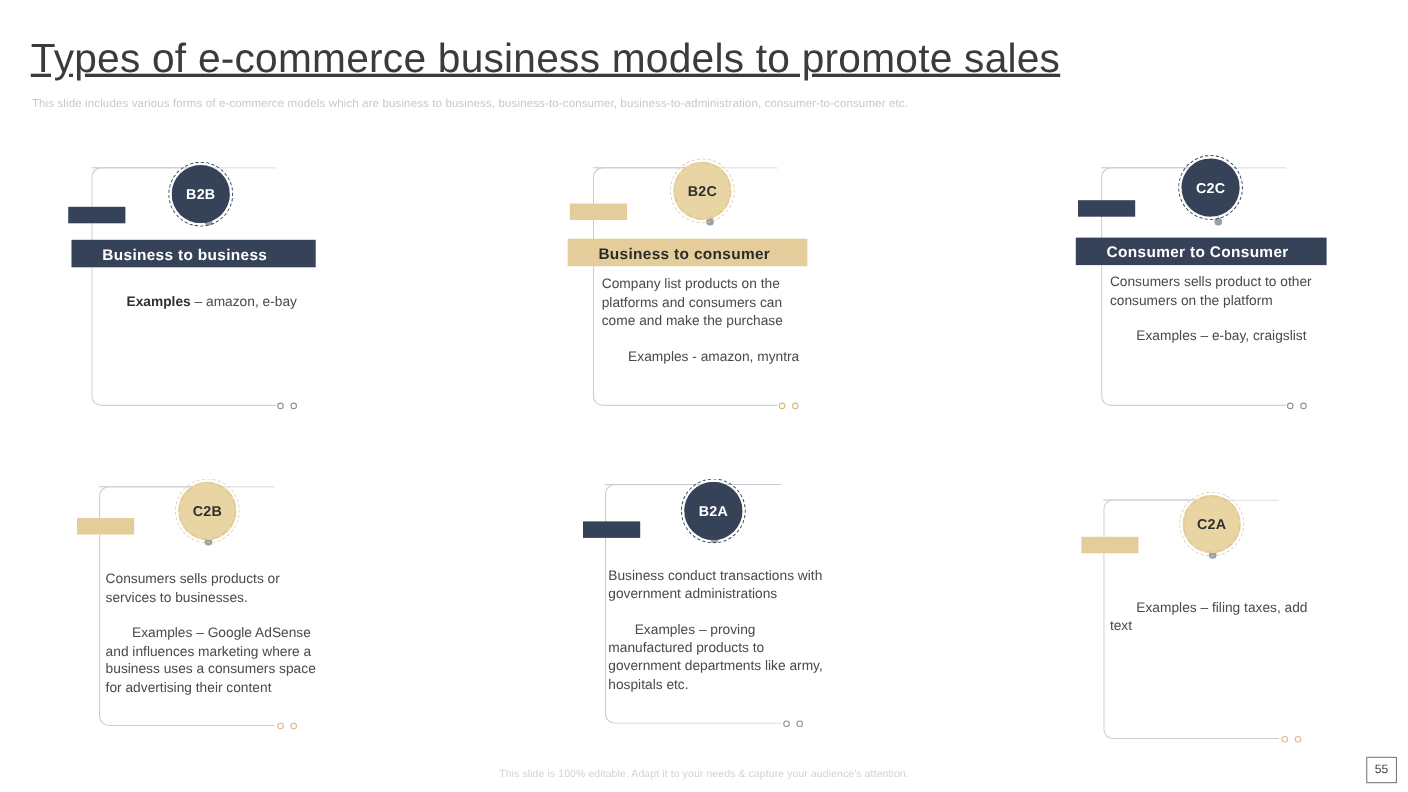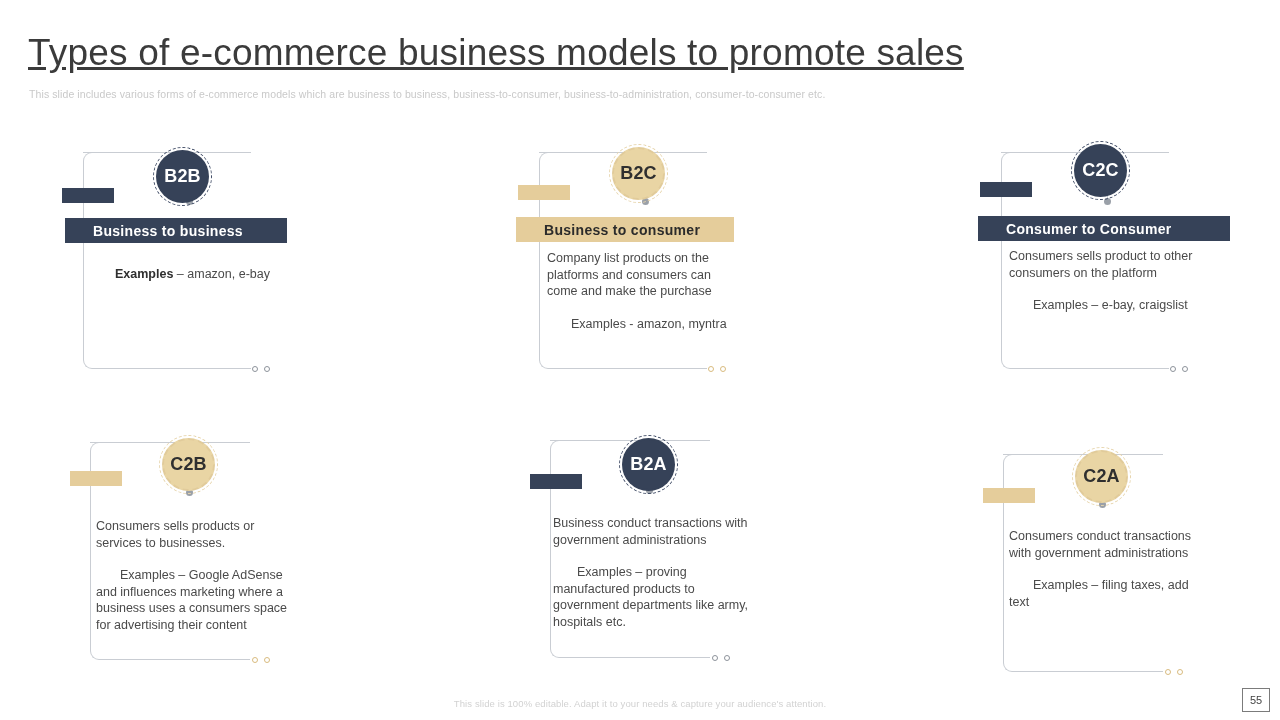--- a/index.html
+++ b/index.html
@@ -57,21 +57,21 @@
   .accent{
     position:absolute;height:15px;width:52px;
   }
   .accent.dark{background:#364258;}
   .accent.gold{background:#e5cd9b;}
 
   
   .badge{
     position:absolute;width:53px;height:53px;border-radius:50%;
     display:flex;align-items:center;justify-content:center;
-    font-size:18px;font-weight:bold;letter-spacing:.2px;
+    font-size:13px;font-weight:bold;letter-spacing:.2px;
     box-sizing:border-box;
   }
   .badge.dark{background:#364258;color:#ffffff;border:2px dashed #364258;outline:0;}
   .badge.gold{background:#e9d5a4;color:#2f2f2f;border:2px dashed #e1cb9a;}
   .badge .ring{
     position:absolute;inset:-5px;border-radius:50%;
   }
   .badge.dark .ring{border:1.6px dashed #3c4862;}
   .badge.gold .ring{border:1.6px dashed #e6d4ab;}
 
@@ -162,21 +162,21 @@
   <div class="card" style="left:980px;top:140px;width:230px;height:240px;">
     <div class="frame" style="left:21px;top:12px;width:168px;height:217px;border-right:none;border-top-right-radius:0;border-bottom-right-radius:0;"></div>
     <div class="arm-line" style="left:127px;top:12px;height:50px;"></div>
     <div class="arm-line" style="left:21px;top:12px;height:1px;width:106px;background:#c9cdd3;"></div>
     <div class="arm-dot" style="left:124px;top:58px;"></div>
     <div class="accent dark" style="left:0px;top:42px;"></div>
     <div class="badge dark" style="left:94px;top:4px;">
       <span class="ring"></span>
       <span>C2C</span>
     </div>
-    <div class="titlebar dark" style="left:-2px;top:76px;width:252px;">
+    <div class="titlebar dark" style="left:-2px;top:76px;width:228px;">
       <span>Consumer to Consumer</span>
     </div>
     <div class="body" style="left:29px;top:108px;width:208px;">
       <p>Consumers sells product to other consumers on the platform</p>
       <p class="gap"><b></b><span>Examples – e-bay, craigslist</span></p>
     </div>
     <div class="endcircles" style="left:190px;top:226px;">
       <i></i>
         <i></i>
     </div>
@@ -226,21 +226,20 @@
     <div class="frame" style="left:28px;top:10px;width:160px;height:218px;border-right:none;border-top-right-radius:0;border-bottom-right-radius:0;"></div>
     <div class="arm-line" style="left:127px;top:10px;height:51px;"></div>
     <div class="arm-line" style="left:28px;top:10px;height:1px;width:99px;background:#c9cdd3;"></div>
     <div class="arm-dot" style="left:124px;top:57px;"></div>
     <div class="accent gold" style="left:8px;top:44px;"></div>
     <div class="badge gold" style="left:100px;top:6px;">
       <span class="ring"></span>
       <span>C2A</span>
     </div>
     <div class="body" style="left:34px;top:84px;width:200px;">
-      <p>Consumers conduct transactions with government administrations</p>
       <p class="gap"><b></b><span>Examples – filing taxes, add text</span></p>
     </div>
     <div class="endcircles gold" style="left:190px;top:225px;">
       <i></i>
         <i></i>
     </div>
   </div>
 
   <div class="footer">This slide is 100% editable. Adapt it to your needs &amp; capture your audience's attention.</div>
   <div class="pagebox">

